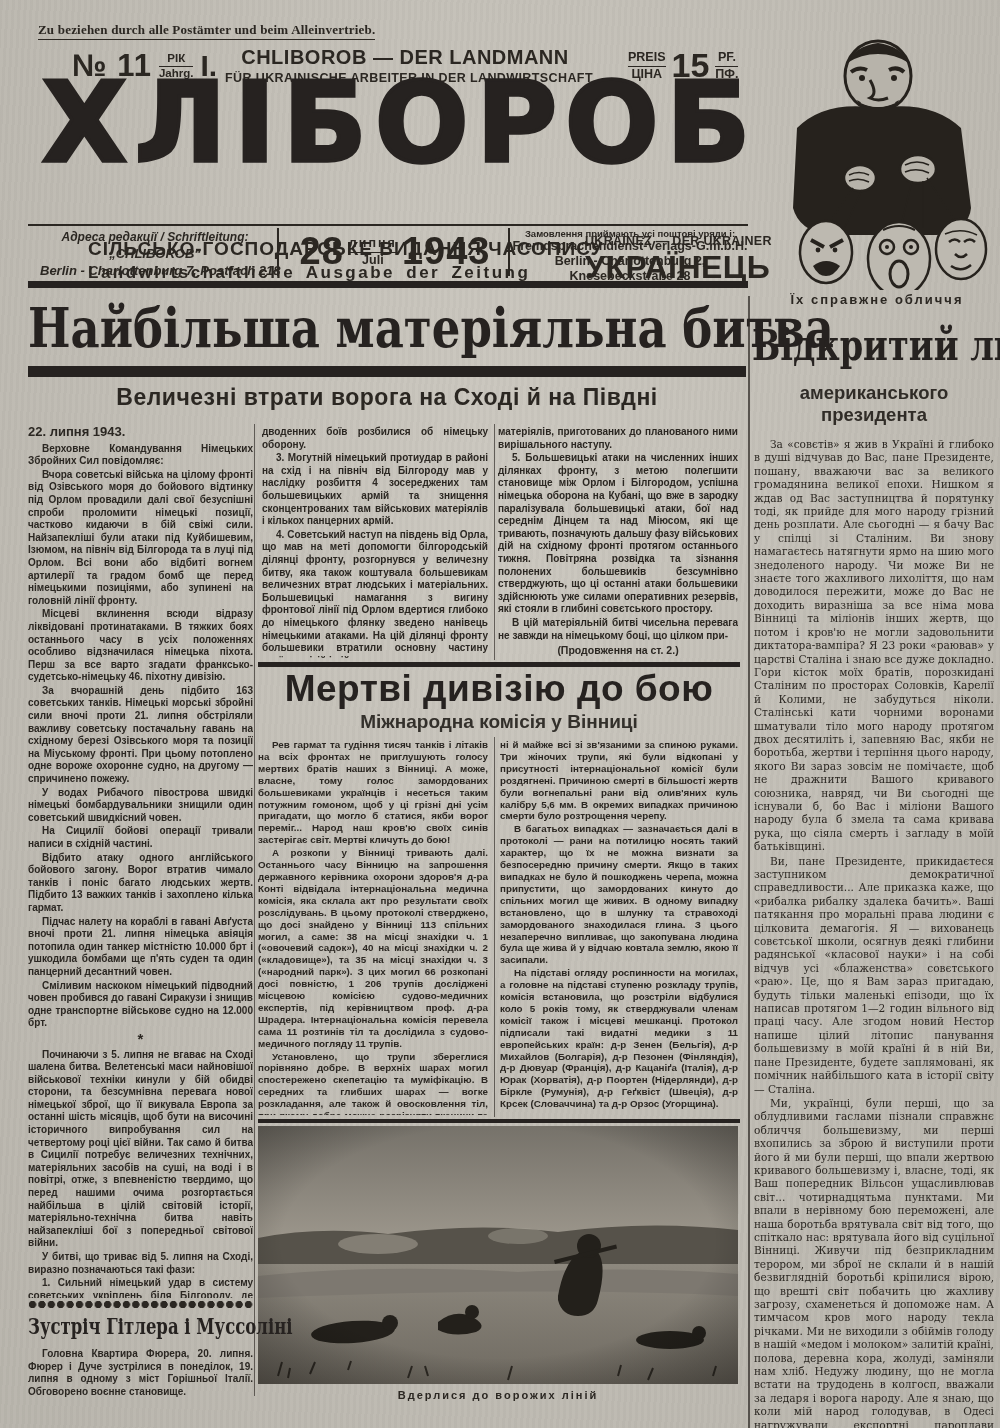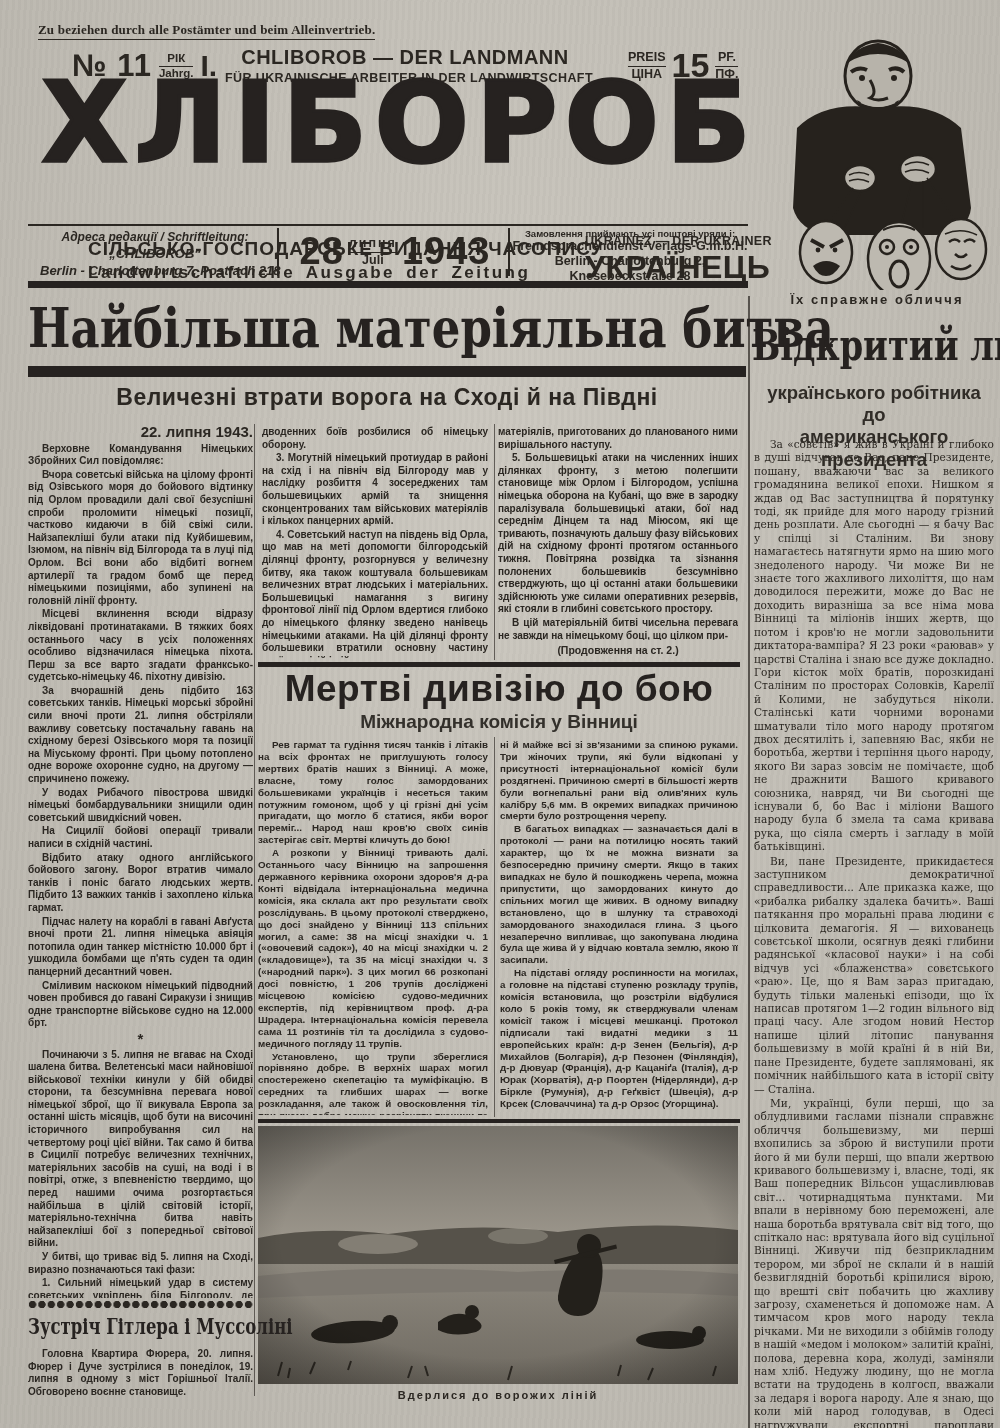--- a/index.html
+++ b/index.html
@@ -57,21 +57,21 @@
   
   .lead-headline{left:28px;top:296px;width:718px;text-align:center;
     font-family:"DejaVu Serif",serif;font-weight:bold;font-size:45px;letter-spacing:0px;
     transform:scaleY(1.22);transform-origin:center top;color:#262220;white-space:nowrap;}
   .lead-bar{left:28px;top:366px;width:718px;height:11px;background:#262220;}
   .lead-subhead{left:28px;top:384px;width:718px;text-align:center;font-size:23px;font-weight:bold;letter-spacing:.5px;white-space:nowrap;}
   
   .bodycol{font-size:10px;line-height:12.6px;font-weight:bold;text-align:justify;overflow:hidden;}
   .bodycol p{margin:0 0 1px 0;text-indent:14px;}
   .cont p:first-child{text-indent:0;}
-  .dateline{text-align:right;font-size:15px;font-weight:bold;margin-bottom:4px;}
+  .dateline{font-size:13px;font-weight:bold;margin-bottom:4px;}
   .star-div{text-align:center;font-size:15px;font-weight:bold;margin:3px 0;}
   .col1{left:28px;top:426px;width:225px;height:872px;}
   .col2{left:262px;top:426px;width:226px;height:232px;}
   .col3{left:498px;top:426px;width:240px;height:214px;}
   .cont-note{left:498px;top:644px;width:240px;text-align:center;font-size:10.5px;font-weight:bold;}
   
   .vr{width:1px;background:rgba(43,39,34,.65);}
   
   .vinn-bar{left:258px;top:662px;width:482px;height:5px;background:#262220;}
   .vinn-headline{left:258px;top:668px;width:482px;text-align:center;font-size:37px;font-weight:bold;letter-spacing:.5px;color:#262220;white-space:nowrap;}
@@ -314,20 +314,19 @@
 <div class="abs hit-headline">Зустріч Гітлера і Муссоліні</div>
 <div class="abs bodycol hit-body">
     <p>Головна Квартира Фюрера, 20. липня. Фюрер і Дуче зустрілися в понеділок, 19. липня в одному з міст Горішньої Італії. Обговорено воєнне становище.</p>
   </div>
 
 <div class="abs vrC"></div>
 <div class="abs ol-headline-wrap">
   <div class="ol-headline">Відкритий лист</div>
 </div>
 <div class="abs ol-subhead">
-  <div>українського робітника до</div>
   <div>американського президента</div>
 </div>
 <div class="abs letter">
     <p>За «совєтів» я жив в Україні й глибоко в душі відчував до Вас, пане Президенте, пошану, вважаючи вас за великого громадянина великої епохи. Нишком я ждав од Вас заступництва й порятунку тоді, як прийде для мого народу грізний день розплати. Але сьогодні — я бачу Вас у спілці зі Сталіним. Ви знову намагаєтесь натягнути ярмо на шию мого знедоленого народу. Чи може Ви не знаєте того жахливого лихоліття, що нам доводилося пережити, може до Вас не доходить виразніша за все німа мова Вінниці та міліонів інших жертв, що потом і кров'ю не могли задовольнити диктатора-вампіра? Я 23 роки «раював» у царстві Сталіна і знаю все дуже докладно. Гори кісток моїх братів, порозкидані Сталіним по просторах Соловків, Карелії й Колими, не забудуться ніколи. Сталінські кати чорними воронами шматували тіло мого народу протягом двох десятиліть і, запевняю Вас, якби не боротьба, жертви і терпіння цього народу, якого Ви зараз зовсім не помічаєте, щоб не дражнити Вашого кривавого союзника, навряд, чи Ви сьогодні ще існували б, бо Вас і міліони Вашого народу була б змела та сама кривава рука, що сіяла смерть і загладу в моїй батьківщині.</p>
     <p>Ви, пане Президенте, прикидаєтеся заступником демократичної справедливости... Але приказка каже, що «рибалка рибалку здалека бачить». Ваші патякання про моральні права людини є цілковита демагогія. Я — вихованець совєтської школи, осягнув деякі глибини радянської «класової науки» і на собі відчув усі «блаженства» совєтського «раю». Це, що я Вам зараз пригадаю, будуть тільки маленькі епізоди, що їх написав протягом 1—2 годин вільного від праці часу. Але згодом новий Нестор напише цілий літопис панування большевизму в моїй країні й в ній Ви, пане Президенте, будете заплямовані, як помічник найбільшого ката в історії світу — Сталіна.</p>
     <p>Ми, українці, були перші, що за облудливими гаслами пізнали справжнє обличчя большевизму, ми перші вхопились за зброю й виступили проти його й ми були перші, що впали жертвою кривавого большевизму і, власне, тоді, як Ваш попередник Вільсон ущасливлював світ... чотирнадцятьма пунктами. Ми впали в нерівному бою переможені, але наша боротьба врятувала світ від того, що спіткало нас: врятувала його від суцільної Вінниці. Живучи під безприкладним терором, ми зброї не склали й в нашій безвиглядній боротьбі кріпилися вірою, що врешті світ побачить цю жахливу загрозу, схаменеться й допоможе нам. А тимчасом кров мого народу текла річками. Ми не виходили з обіймів голоду в нашій «медом і молоком» залитій країні, полова, деревна кора, жолуді, заміняли нам хліб. Недужу людину, що не могла встати на трудодень в колгосп, вважали за ледаря і ворога народу. Але я знаю, що коли мій народ голодував, в Одесі нагружували експортні пароплави мішечками по 5—10 кілограмів найкращої пшеничної муки й на них були написи «Излишки СССР». Це були методи аґітації — обману закордонних робітників.</p>
   </div>
 
 </body></html>

